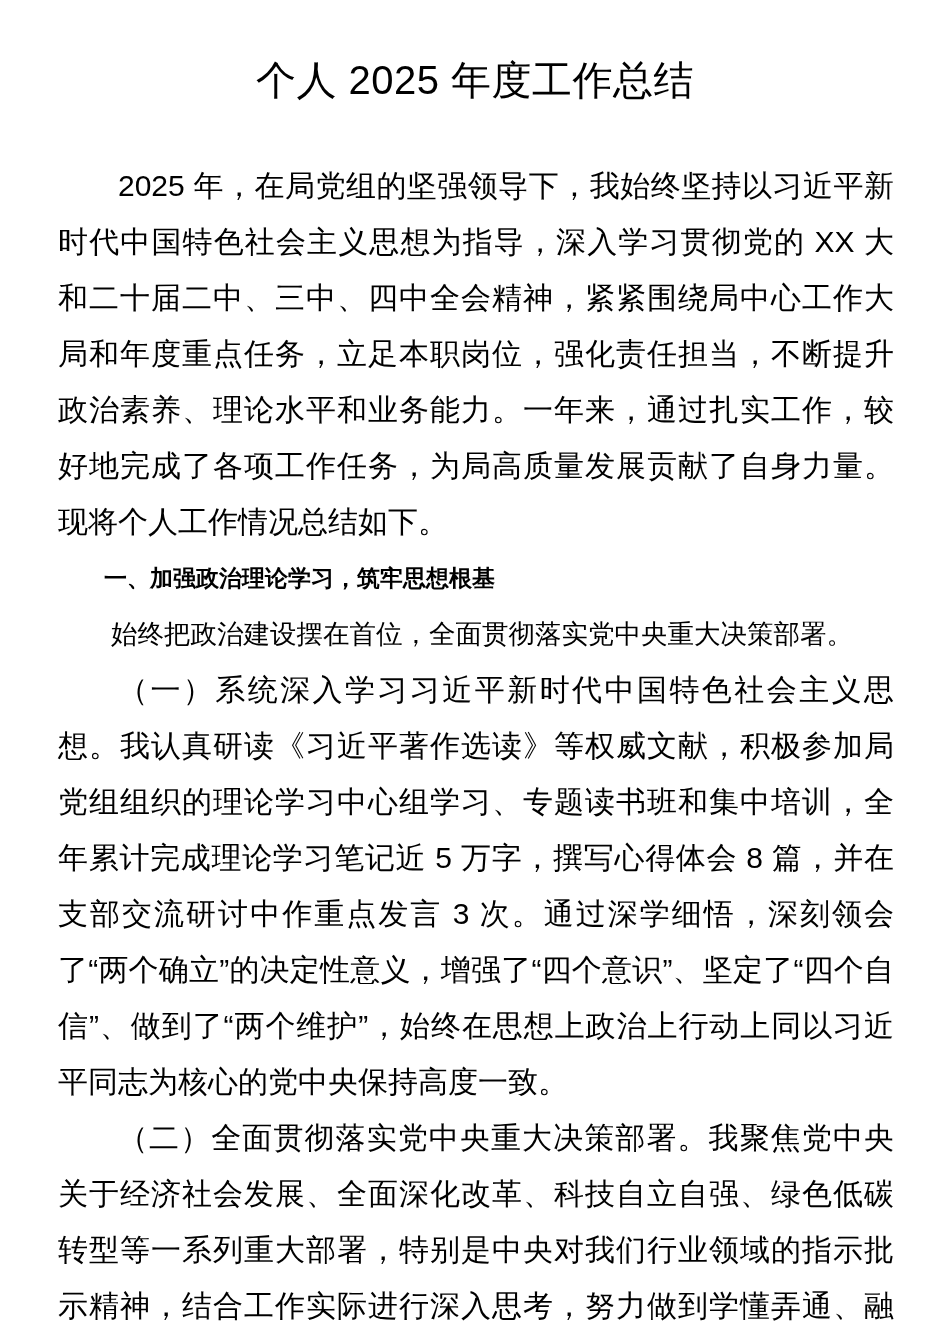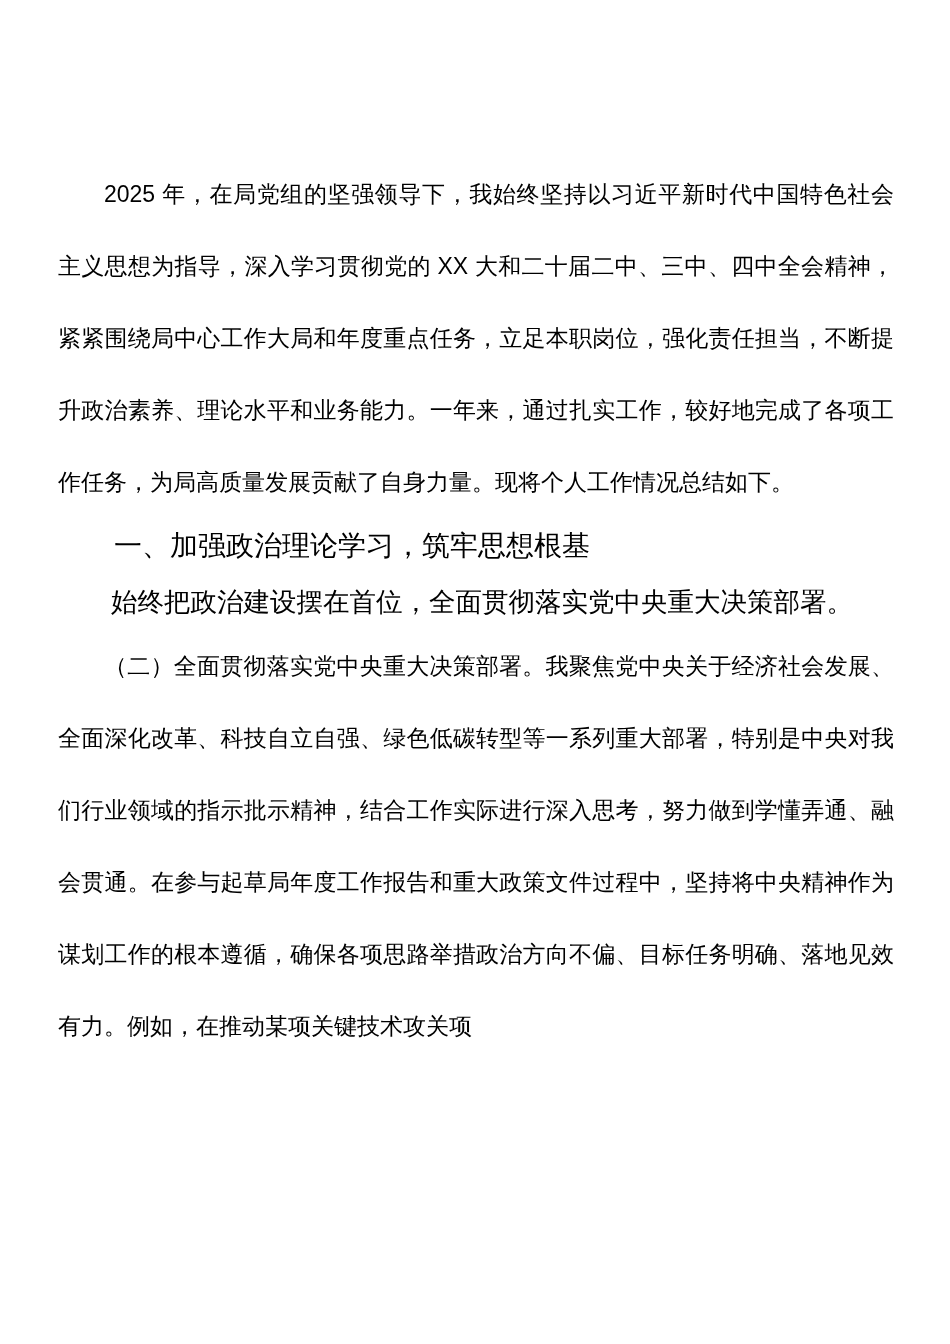--- a/index.html
+++ b/index.html
@@ -41,63 +41,65 @@
 
   .body-area {
     position: absolute;
     top: 158px;
     left: 58px;
     width: 836px;
   }
 
   p.para {
     margin: 0;
-    font-size: 23px;
-    line-height: 72px;
+    font-size: 30px;
+    line-height: 56px;
     text-align: justify;
     text-align-last: left;
     text-justify: inter-ideograph;
     letter-spacing: 0px;
     color: #000000;
     word-break: break-all;
   }
 
   p.indent {
     text-indent: 2em;
   }
 
   p.heading {
     margin: 0;
-    font-size: 28px;
+    font-size: 23px;
     line-height: 56px;
     text-indent: 2em;
-    font-weight: 400;
+    font-weight: 700;
     color: #000000;
   }
 
   p.subline {
     margin: 0;
     font-size: 26.5px;
     line-height: 56px;
     text-indent: 2em;
     color: #000000;
   }
 </style>
 </head>
 <body>
 
 <div class="page">
 
+  <div class="doc-title">个人 2025 年度工作总结</div>
 
   <div class="body-area">
 
     <p class="para indent">2025 年，在局党组的坚强领导下，我始终坚持以习近平新时代中国特色社会主义思想为指导，深入学习贯彻党的 XX 大和二十届二中、三中、四中全会精神，紧紧围绕局中心工作大局和年度重点任务，立足本职岗位，强化责任担当，不断提升政治素养、理论水平和业务能力。一年来，通过扎实工作，较好地完成了各项工作任务，为局高质量发展贡献了自身力量。现将个人工作情况总结如下。</p>
 
     <p class="heading">一、加强政治理论学习，筑牢思想根基</p>
 
     <p class="subline">始终把政治建设摆在首位，全面贯彻落实党中央重大决策部署。</p>
 
+    <p class="para indent">（一）系统深入学习习近平新时代中国特色社会主义思想。我认真研读《习近平著作选读》等权威文献，积极参加局党组组织的理论学习中心组学习、专题读书班和集中培训，全年累计完成理论学习笔记近 5 万字，撰写心得体会 8 篇，并在支部交流研讨中作重点发言 3 次。通过深学细悟，深刻领会了“两个确立”的决定性意义，增强了“四个意识”、坚定了“四个自信”、做到了“两个维护”，始终在思想上政治上行动上同以习近平同志为核心的党中央保持高度一致。</p>
 
     <p class="para indent">（二）全面贯彻落实党中央重大决策部署。我聚焦党中央关于经济社会发展、全面深化改革、科技自立自强、绿色低碳转型等一系列重大部署，特别是中央对我们行业领域的指示批示精神，结合工作实际进行深入思考，努力做到学懂弄通、融会贯通。在参与起草局年度工作报告和重大政策文件过程中，坚持将中央精神作为谋划工作的根本遵循，确保各项思路举措政治方向不偏、目标任务明确、落地见效有力。例如，在推动某项关键技术攻关项</p>
 
   </div>
 
 </div>
 
 </body></html>

